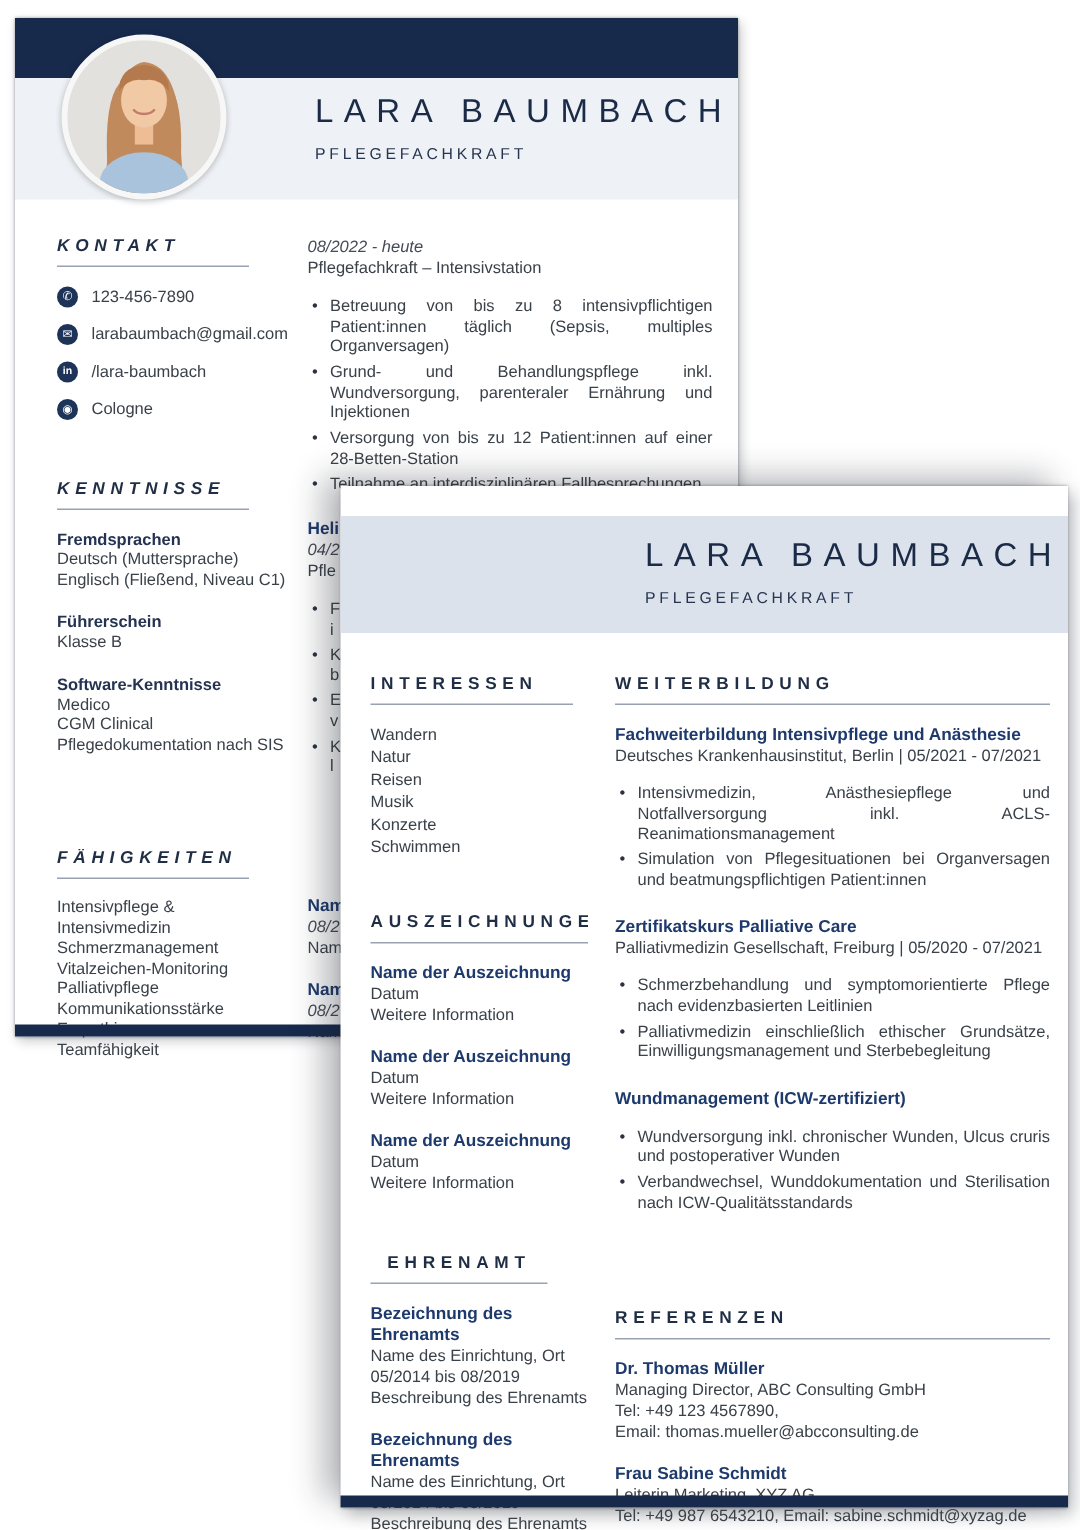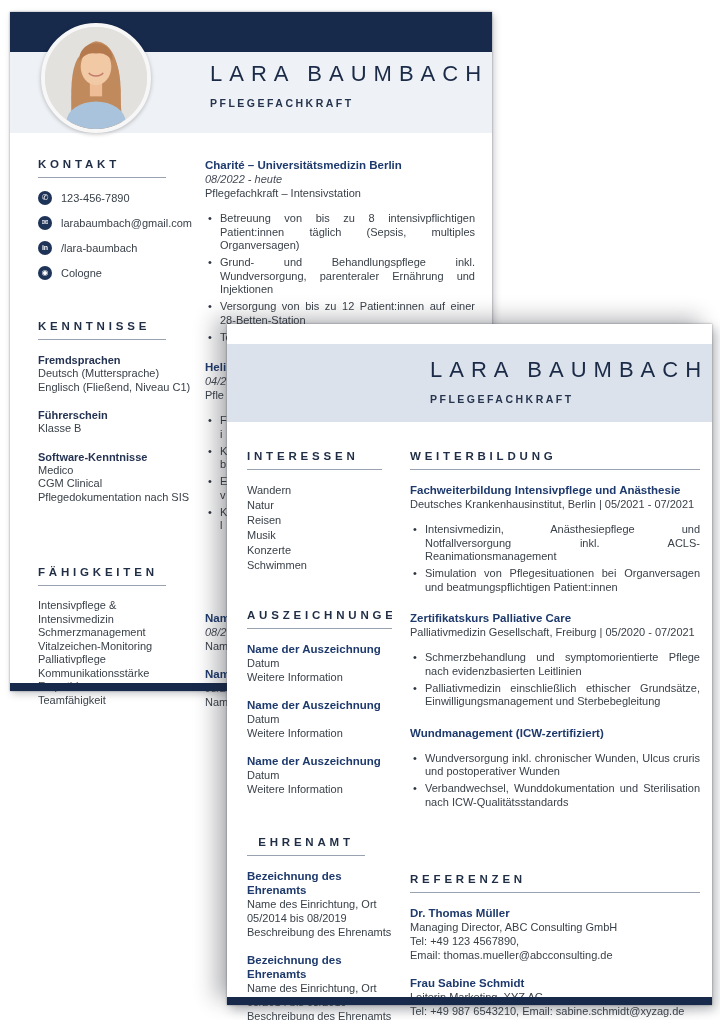--- a/index.html
+++ b/index.html
@@ -12,30 +12,30 @@
       box-shadow:0 0 2px rgba(40,45,55,.5), -12px -6px 20px rgba(30,35,45,.32), 4px 5px 10px rgba(30,35,45,.28);}
   .navybar{height:40px;background:#172a4c;}
   .botbar{position:absolute;left:0;right:0;bottom:0;height:8px;background:#172a4c;}
   .p1header{height:81px;background:#eef1f5;position:relative;}
   .photo{position:absolute;left:31px;top:-29px;width:102px;height:102px;border-radius:50%;
      border:4px solid #f7f7f7;overflow:hidden;background:#e2e0dd;box-shadow:0 1px 4px rgba(0,0,0,.25);}
   .photo svg{display:block;width:100%;height:100%;}
   .namebox{position:absolute;left:200px;top:9px;}
   .p2 .namebox{left:203px;top:13px;}
   .bigname{font-size:22px;letter-spacing:7px;font-weight:500;color:#1b2b47;white-space:nowrap;}
-  .subtitle{font-size:10.5px;letter-spacing:2.5px;color:#26344e;margin-top:10px;font-weight:700;}
+  .subtitle{font-size:10.5px;letter-spacing:2.5px;color:#26344e;margin-top:10px;font-weight:400;}
   .cols{display:flex;}
   .p1 .sb{width:195px;box-sizing:border-box;padding:25px 12px 0 28px;flex:none;}
   .p1 .main{flex:1;box-sizing:border-box;padding:25px 17px 0 0;}
   .p2 .band{margin-top:20px;height:78px;background:#dbe2ec;position:relative;}
   .p2 .left{width:183px;flex:none;box-sizing:border-box;padding:28px 8px 0 20px;}
   .p2 .right{flex:1;box-sizing:border-box;padding:28px 12px 0 0;}
   .sechead{font-size:11.5px;letter-spacing:3.8px;font-weight:600;color:#1f2d45;
      padding-bottom:7px;border-bottom:1.5px solid #98a2b1;margin-bottom:13px;white-space:nowrap;overflow:hidden;}
-  .hw128{width:128px;} .hw135{width:135px;} .hw145{width:145px;} .hw118{width:118px;} .hw40{width:26px;}
+  .hw128{width:128px;font-style:italic;} .hw135{width:135px;} .hw145{width:145px;} .hw118{width:118px;} .hw40{width:26px;}
   .txt{font-size:11px;line-height:13.5px;color:#3a4149;}
   .etitle{font-size:11.5px;line-height:14px;font-weight:700;color:#1e3a6d;}
   .edate{font-size:11px;line-height:14px;font-style:italic;color:#464b57;}
   .erole{font-size:11px;line-height:14px;color:#3a4149;}
   ul.blt{margin:12px 0 0 0;padding:0 0 0 15px;list-style:none;}
   ul.blt li{position:relative;font-size:11px;line-height:13.5px;color:#3a4149;
      text-align:justify;margin-bottom:3.5px;white-space:pre-line;}
   ul.blt li::before{content:"\2022";position:absolute;left:-12px;color:#2b3240;}
   .citem{display:flex;align-items:center;margin-bottom:11px;}
   .cicon{flex:none;width:14px;height:14px;border-radius:50%;background:#1e3358;color:#fff;
@@ -122,21 +122,20 @@
         <div class="txt">Schmerzmanagement</div>
         <div class="txt">Vitalzeichen-Monitoring</div>
         <div class="txt">Palliativpflege</div>
         <div class="txt">Kommunikationsstärke</div>
         <div class="txt">Empathie</div>
         <div class="txt">Teamfähigkeit</div>
       </div>
 
       <div class="main">
         <div>
-          <div class="etitle">Charité – Universitätsmedizin Berlin</div>
           <div class="edate">08/2022 - heute</div>
           <div class="erole">Pflegefachkraft – Intensivstation</div>
           <ul class="blt">
             <li>Betreuung von bis zu 8 intensivpflichtigen Patient:innen täglich (Sepsis, multiples Organversagen)</li>
             <li>Grund- und Behandlungspflege inkl. Wundversorgung, parenteraler Ernährung und Injektionen</li>
             <li>Versorgung von bis zu 12 Patient:innen auf einer 28-Betten-Station</li>
             <li>Teilnahme an interdisziplinären Fallbesprechungen</li>
           </ul>
         </div>
         <div class="job2">

